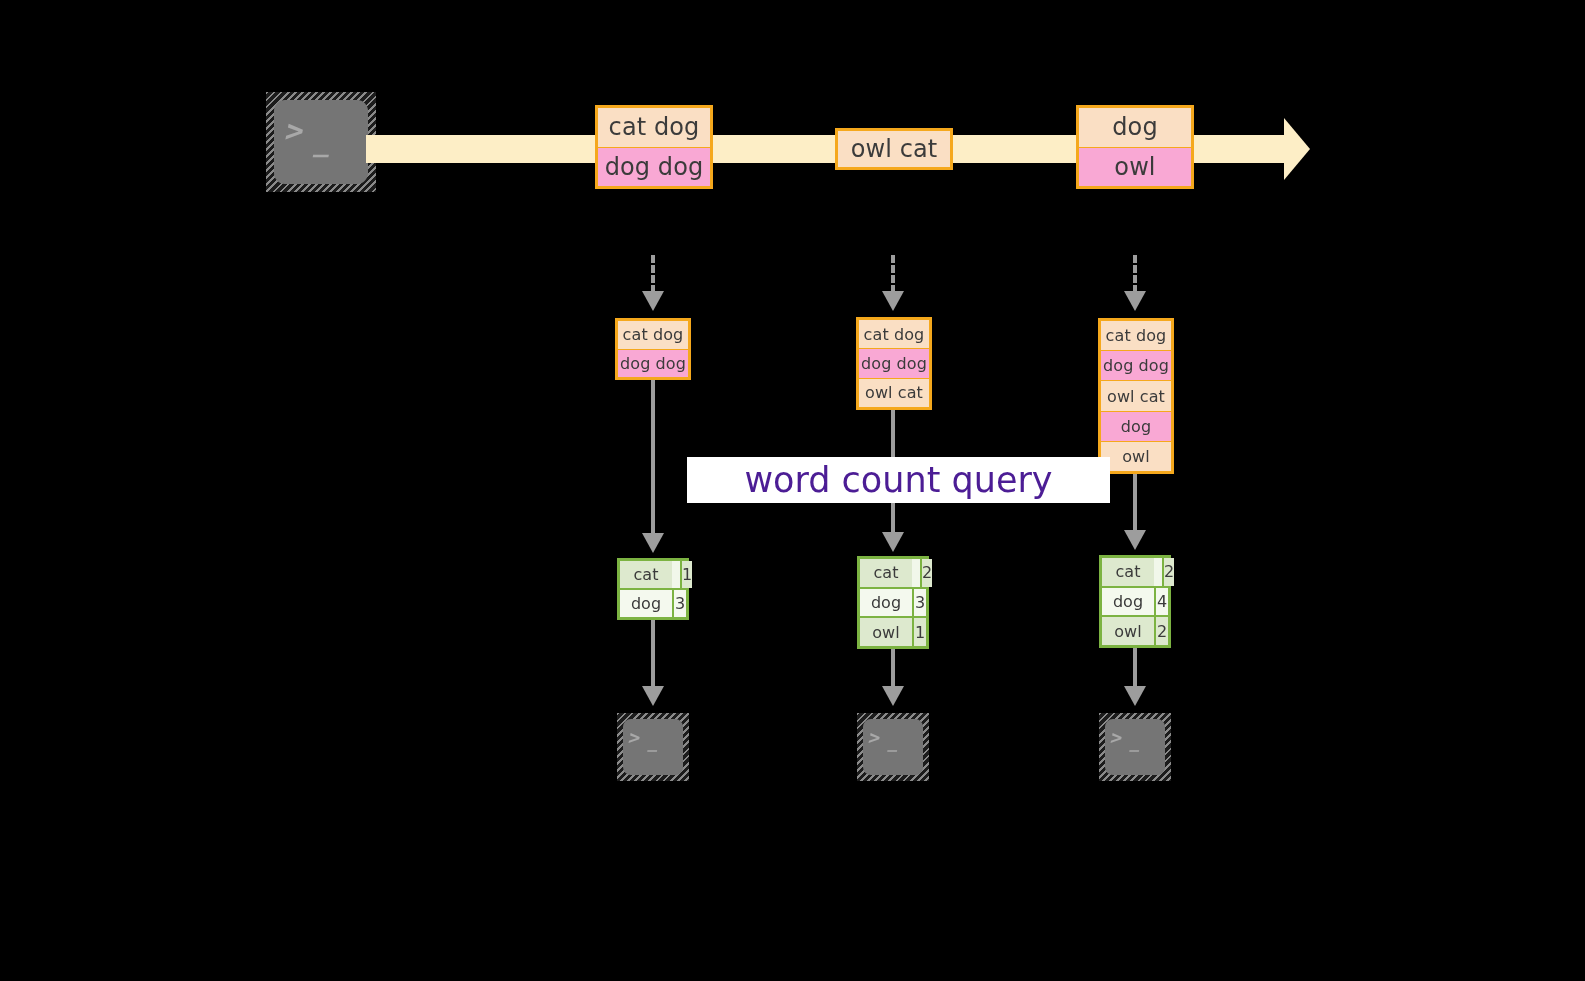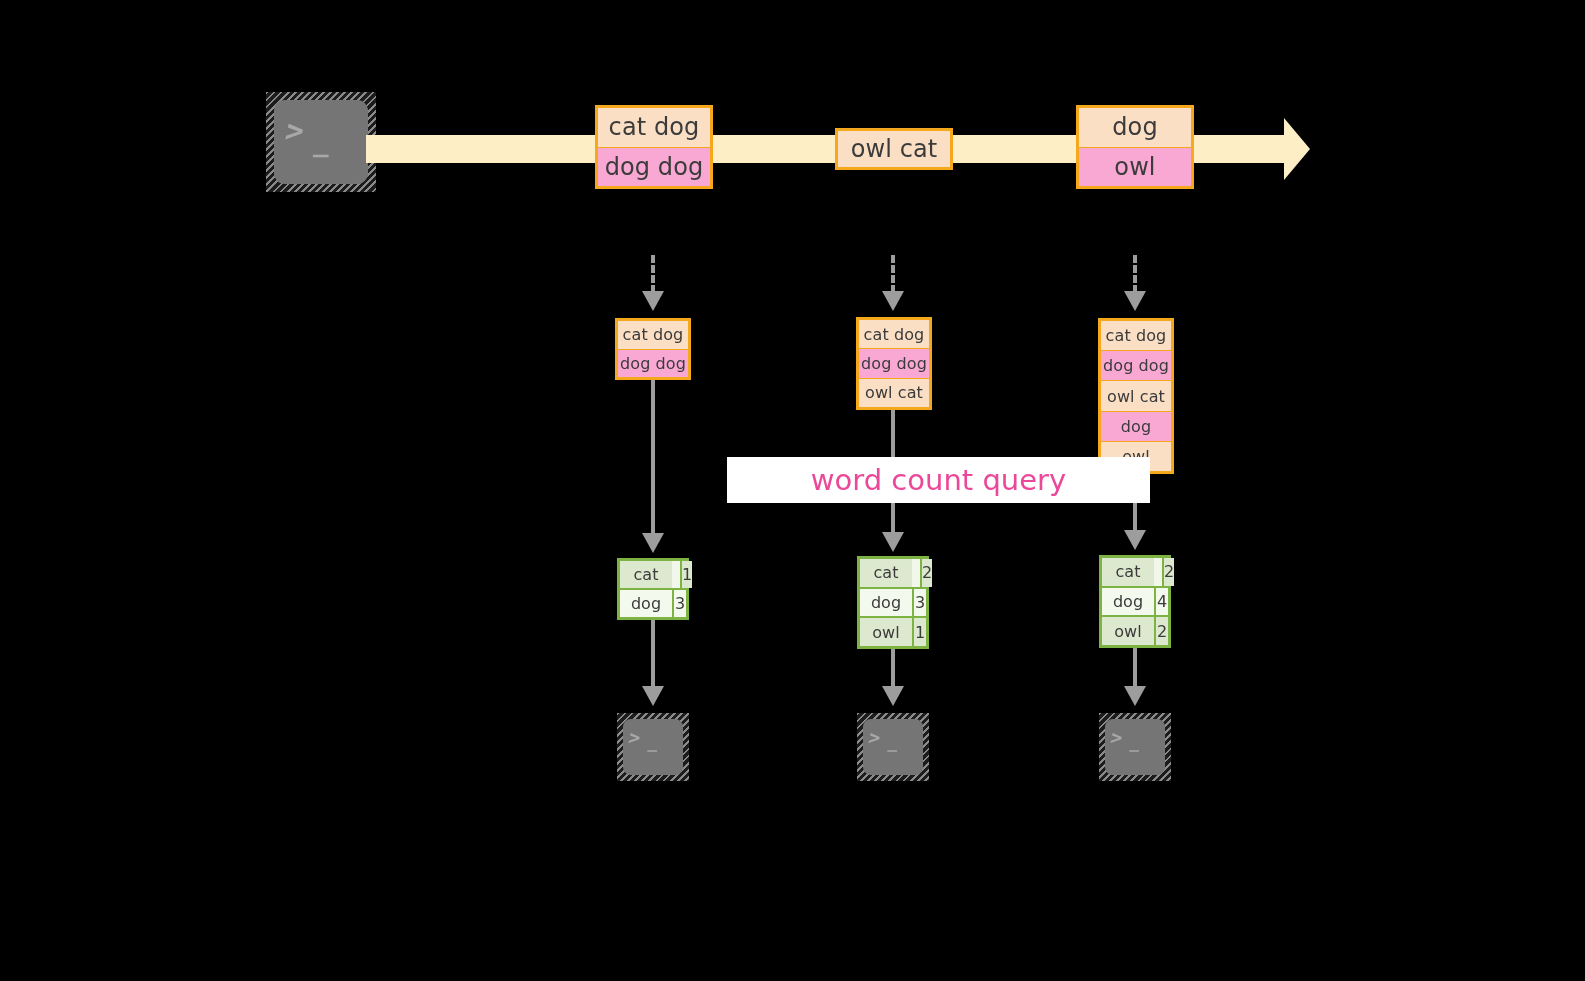--- a/index.html
+++ b/index.html
@@ -128,27 +128,26 @@
     width: 0; height: 0;
     border-left: 11px solid transparent;
     border-right: 11px solid transparent;
     border-top: 20px solid #9d9d9d;
   }
 
   
   .qlabel {
     position: absolute;
     background: #ffffff;
-    color: #ec4899;
-    font-size: 29px;
+    color: #4c1d95;
+    font-size: 35px;
     display: flex;
     align-items: center;
     justify-content: center;
     white-space: nowrap;
-    margin-left: 40px;
   }
 </style>
 </head>
 <body>
 
 <div id="canvas">
 
   <div class="term" style="left:266px; top:92px; width:110px; height:100px;">
     <div class="inner"></div>
     <span class="glyph chev">&gt;</span>

